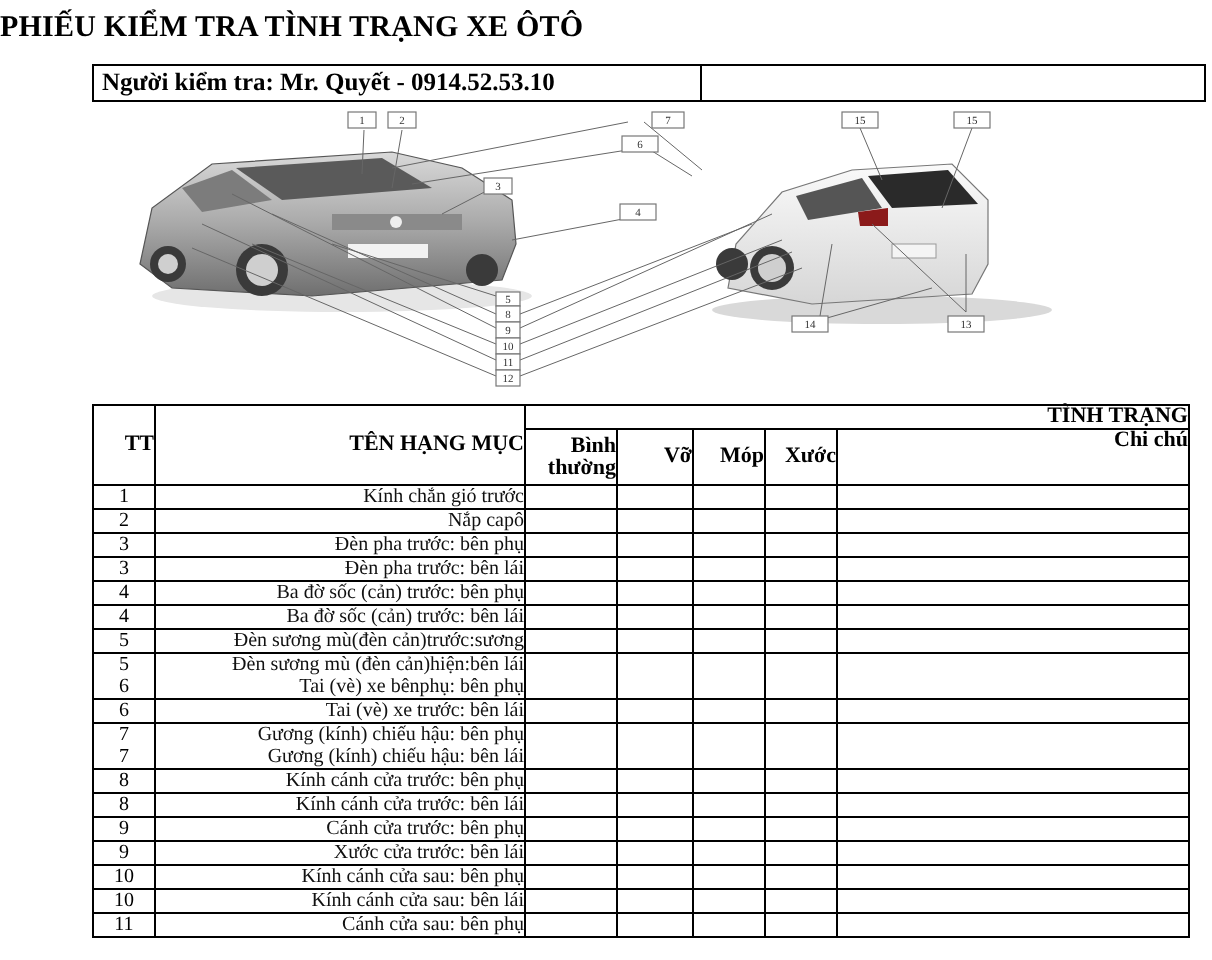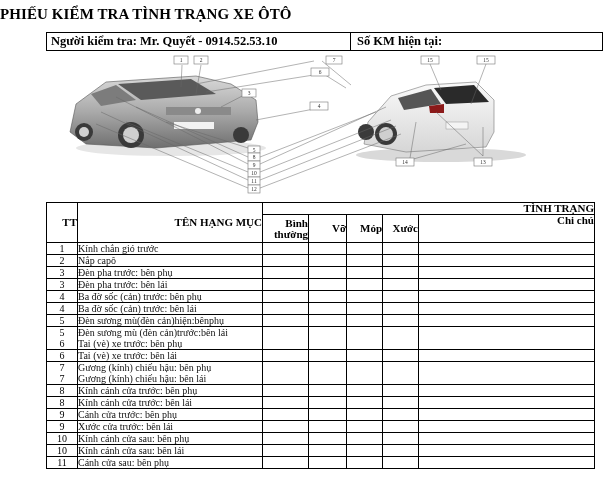--- a/index.html
+++ b/index.html
@@ -14,35 +14,34 @@
   .infobar .right { flex:1; padding-left:6px; }
 
   .diagram { position:absolute; left:46px; top:52px; width:557px; height:146px; }
   .diagram svg { width:100%; height:100%; display:block; }
 
   table.sheet { position:absolute; left:46px; top:202px; width:548px; border-collapse:collapse; table-layout:fixed; }
   table.sheet td, table.sheet th { border:1px solid #000; padding:0; font-size:10px; line-height:11px; vertical-align:middle; }
   table.sheet th { font-weight:bold; font-size:11px; text-align:right; }
   th.tt { font-size:11.5px; }
   td.num { text-align:center; font-size:10.5px; }
-  td.name { padding-left:5px; color:#111; white-space:nowrap; overflow:hidden; }
+  td.name { padding-left:5px; color:#111; white-space:nowrap; overflow:hidden;text-align:right; }
   td.name .ln { display:block; }
   tr.r1 td { height:11px; }
   tr.r2 td { height:22px; }
   .h-status { height:9px; line-height:9px; }
   .h-cols th { height:27px; line-height:12px; font-size:10.5px;margin-left:32px; }
 </style>
 </head>
 <body>
 
 <div class="title">PHIẾU KIỂM TRA TÌNH TRẠNG XE ÔTÔ</div>
 
 <div class="infobar">
   <div class="cell left">Người kiểm tra: Mr. Quyết - 0914.52.53.10</div>
-  <div class="cell right">Số KM hiện tại:</div>
 </div>
 
 <div class="diagram">
   <svg viewBox="0 0 557 146" xmlns="http://www.w3.org/2000/svg">
     <defs>
       <linearGradient id="silver" x1="0" y1="0" x2="0" y2="1">
         <stop offset="0" stop-color="#d9d9d9"></stop>
         <stop offset="0.5" stop-color="#a9a9a9"></stop>
         <stop offset="1" stop-color="#6f6f6f"></stop>
       </linearGradient>
@@ -277,36 +276,36 @@
         <td></td>
         <td></td>
         <td></td>
         <td></td>
       </tr>
       <tr class="r1">
         <td class="num">
           <span class="ln" style="display: block;">5</span>
         </td>
         <td class="name">
-          <span class="ln">Đèn sương mù(đèn cản)hiện:bênphụ</span>
+          <span class="ln">Đèn sương mù(đèn cản)trước:sương</span>
         </td>
         <td></td>
         <td></td>
         <td></td>
         <td></td>
         <td></td>
       </tr>
       <tr class="r2">
         <td class="num">
           <span class="ln" style="display: block;">5</span>
           <span class="ln" style="display: block;">6</span>
         </td>
         <td class="name">
-          <span class="ln">Đèn sương mù (đèn cản)trước:bên lái</span>
-          <span class="ln">Tai (vè) xe trước: bên phụ</span>
+          <span class="ln">Đèn sương mù (đèn cản)hiện:bên lái</span>
+          <span class="ln">Tai (vè) xe bênphụ: bên phụ</span>
         </td>
         <td></td>
         <td></td>
         <td></td>
         <td></td>
         <td></td>
       </tr>
       <tr class="r1">
         <td class="num">
           <span class="ln" style="display: block;">6</span>

